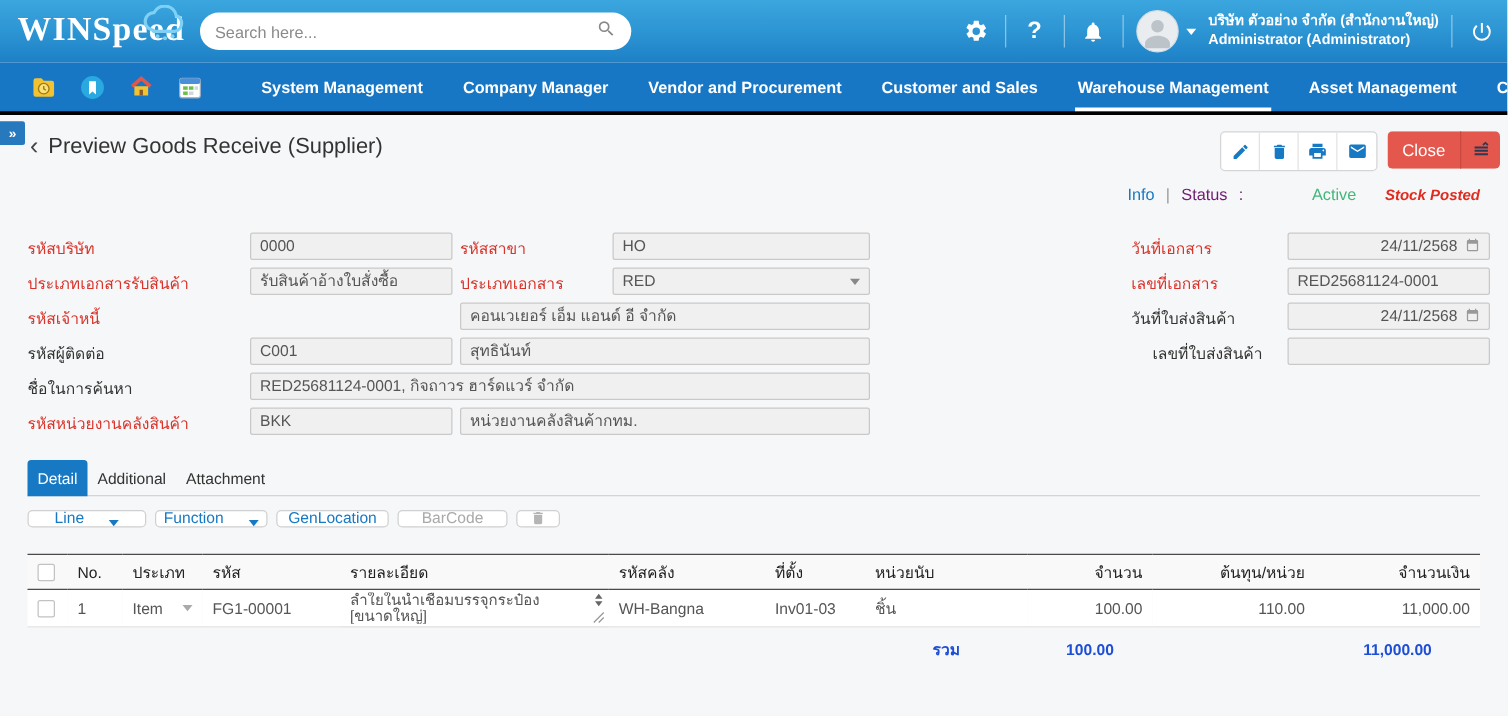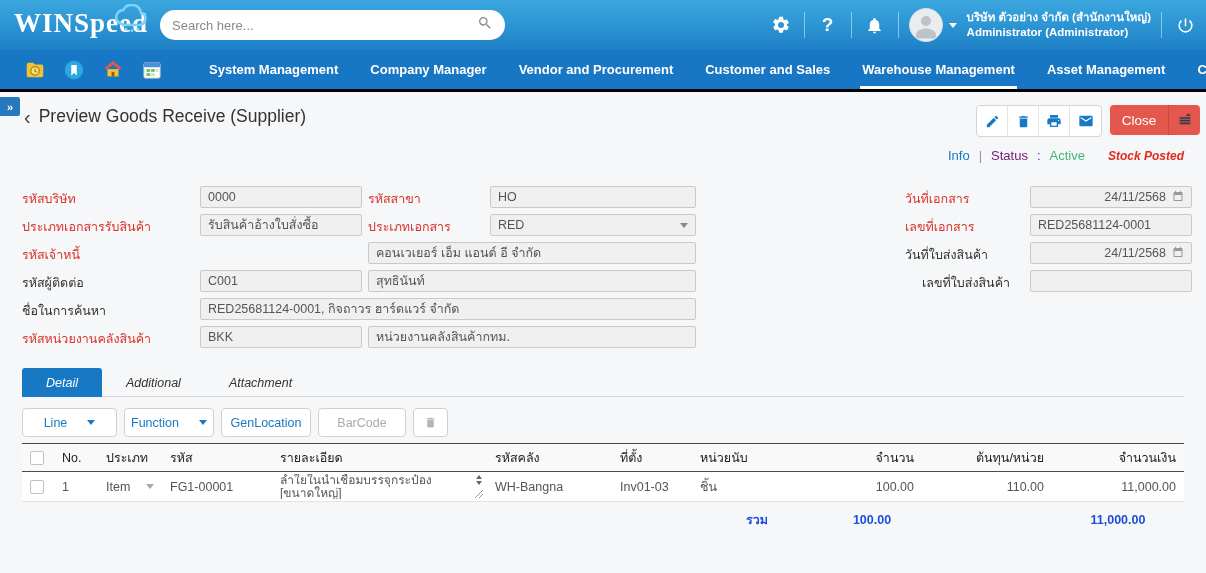--- a/index.html
+++ b/index.html
@@ -38,38 +38,38 @@
   .icongroup { display:flex; border:1px solid #d5d5d5; border-radius:4px; background:#fff; margin-right:8px; }
   .icongroup .abtn { width:31px; height:30px; display:flex; align-items:center; justify-content:center; cursor:pointer; border-right:1px solid #e3e3e3; }
   .icongroup .abtn:last-child { border-right:none; }
   .closebtn { display:flex; height:30px; border-radius:4px; overflow:hidden; }
   .close-main { background:#e4574d; color:#fff; font-size:13.5px; width:58px; display:flex; align-items:center; justify-content:center; cursor:pointer; }
   .close-icon { background:#e4574d; width:32px; border-left:1px solid #c74940; display:flex; align-items:center; justify-content:center; cursor:pointer; }
   .statusrow { position:absolute; right:22px; top:56px; display:flex; align-items:center; gap:9px; font-size:13px; }
   .inf { color:#1779c4; cursor:pointer; }
   .sdiv { color:#999; }
   .slab { color:#701a75; }
-  .sval { color:#43b77a; }
+  .sval { color:#43b77a;margin-left:46px; }
   .stockposted { color:#e02b20; font-weight:bold; font-style:italic; font-size:12px; margin-left:14px; }
 
   
   .flabel { position:absolute; font-size:12.5px; color:#333; white-space:nowrap; }
   .flabel.req { color:#d9342b; }
   .finput { position:absolute; height:22px; background:#f0f0f0; border:1px solid #c9c9c9; border-radius:2px; font-size:12.5px; color:#555; display:flex; align-items:center; padding:0 7px; overflow:hidden; white-space:nowrap; }
   .finput.datef { justify-content:flex-end; gap:6px; }
   .finput .ddchev { margin-left:auto; width:0; height:0; border-left:4px solid transparent; border-right:4px solid transparent; border-top:5px solid #888; }
 
   
   .tabbar { position:absolute; left:22px; right:22px; top:276px; height:29px; border-bottom:1px solid #d4d4d4; display:flex; }
-  .tab { height:29px; padding:0 24px; font-size:12.5px; color:#333; display:flex; align-items:center; cursor:pointer;font-style:italic; }
+  .tab { height:29px; padding:0 8px; font-size:12.5px; color:#333; display:flex; align-items:center; cursor:pointer; }
   .tab.active { background:#1779c4; color:#fff; border-radius:3px 3px 0 0; }
 
   
   .toolbar { position:absolute; left:22px; top:316px; display:flex; gap:7px; }
-  .tbtn2 { height:29px; background:#fff; border:1px solid #d0d0d0; border-radius:4px; font-size:12.5px; color:#1779c4; display:flex; align-items:center; justify-content:center; padding:0 16px; cursor:pointer; gap:20px; }
+  .tbtn2 { height:14px; background:#fff; border:1px solid #d0d0d0; border-radius:4px; font-size:12.5px; color:#1779c4; display:flex; align-items:flex-end; justify-content:center; padding:0 16px; cursor:pointer; gap:20px; }
   .tbtn2 .ddchev { width:0; height:0; border-left:4px solid transparent; border-right:4px solid transparent; border-top:5px solid #1779c4; }
   .tbtn2.disabled { color:#a9a9a9; cursor:default; }
   .tbtn2.iconly { padding:0 10px; }
 
   
   .grid { position:absolute; left:22px; top:351px; width:1162px; border-collapse:collapse; table-layout:fixed; font-size:12.5px; }
   .grid th { border-top:1px solid #4a4a4a; border-bottom:1px solid #4a4a4a; background:#f9f9f9; height:28px; font-weight:normal; color:#222; text-align:left; padding:0 8px; }
   .grid td { height:30px; border-bottom:1px solid #e2e2e2; background:#fff; color:#555; padding:0 8px; vertical-align:middle; }
   .grid .num { text-align:right; }
   .grid tr.totals td { background:transparent; border-bottom:none; font-weight:bold; color:#1d4ed8; height:36px;text-align:center; }

